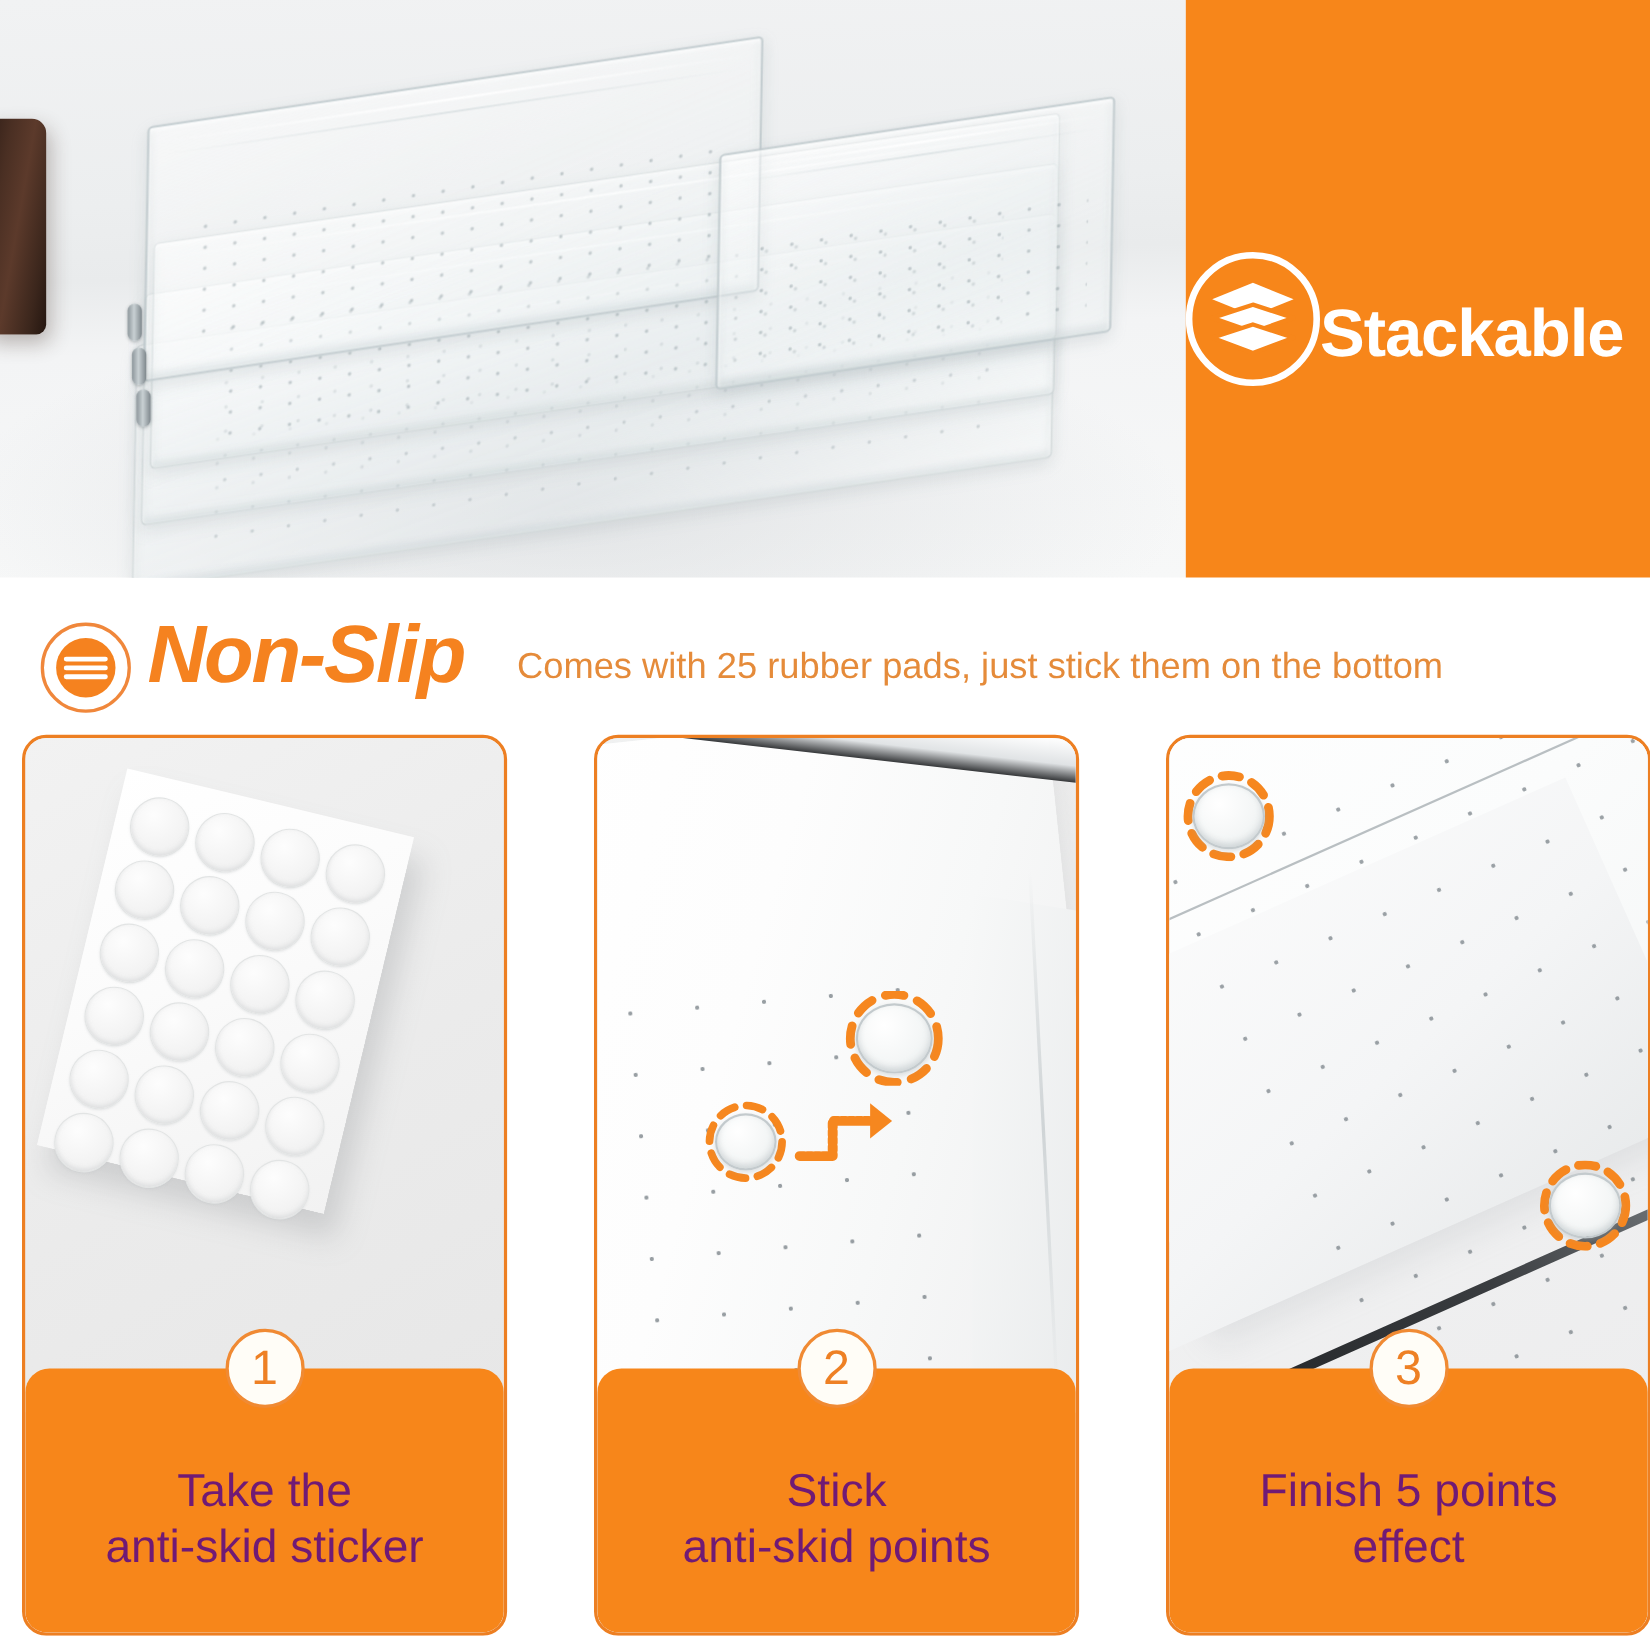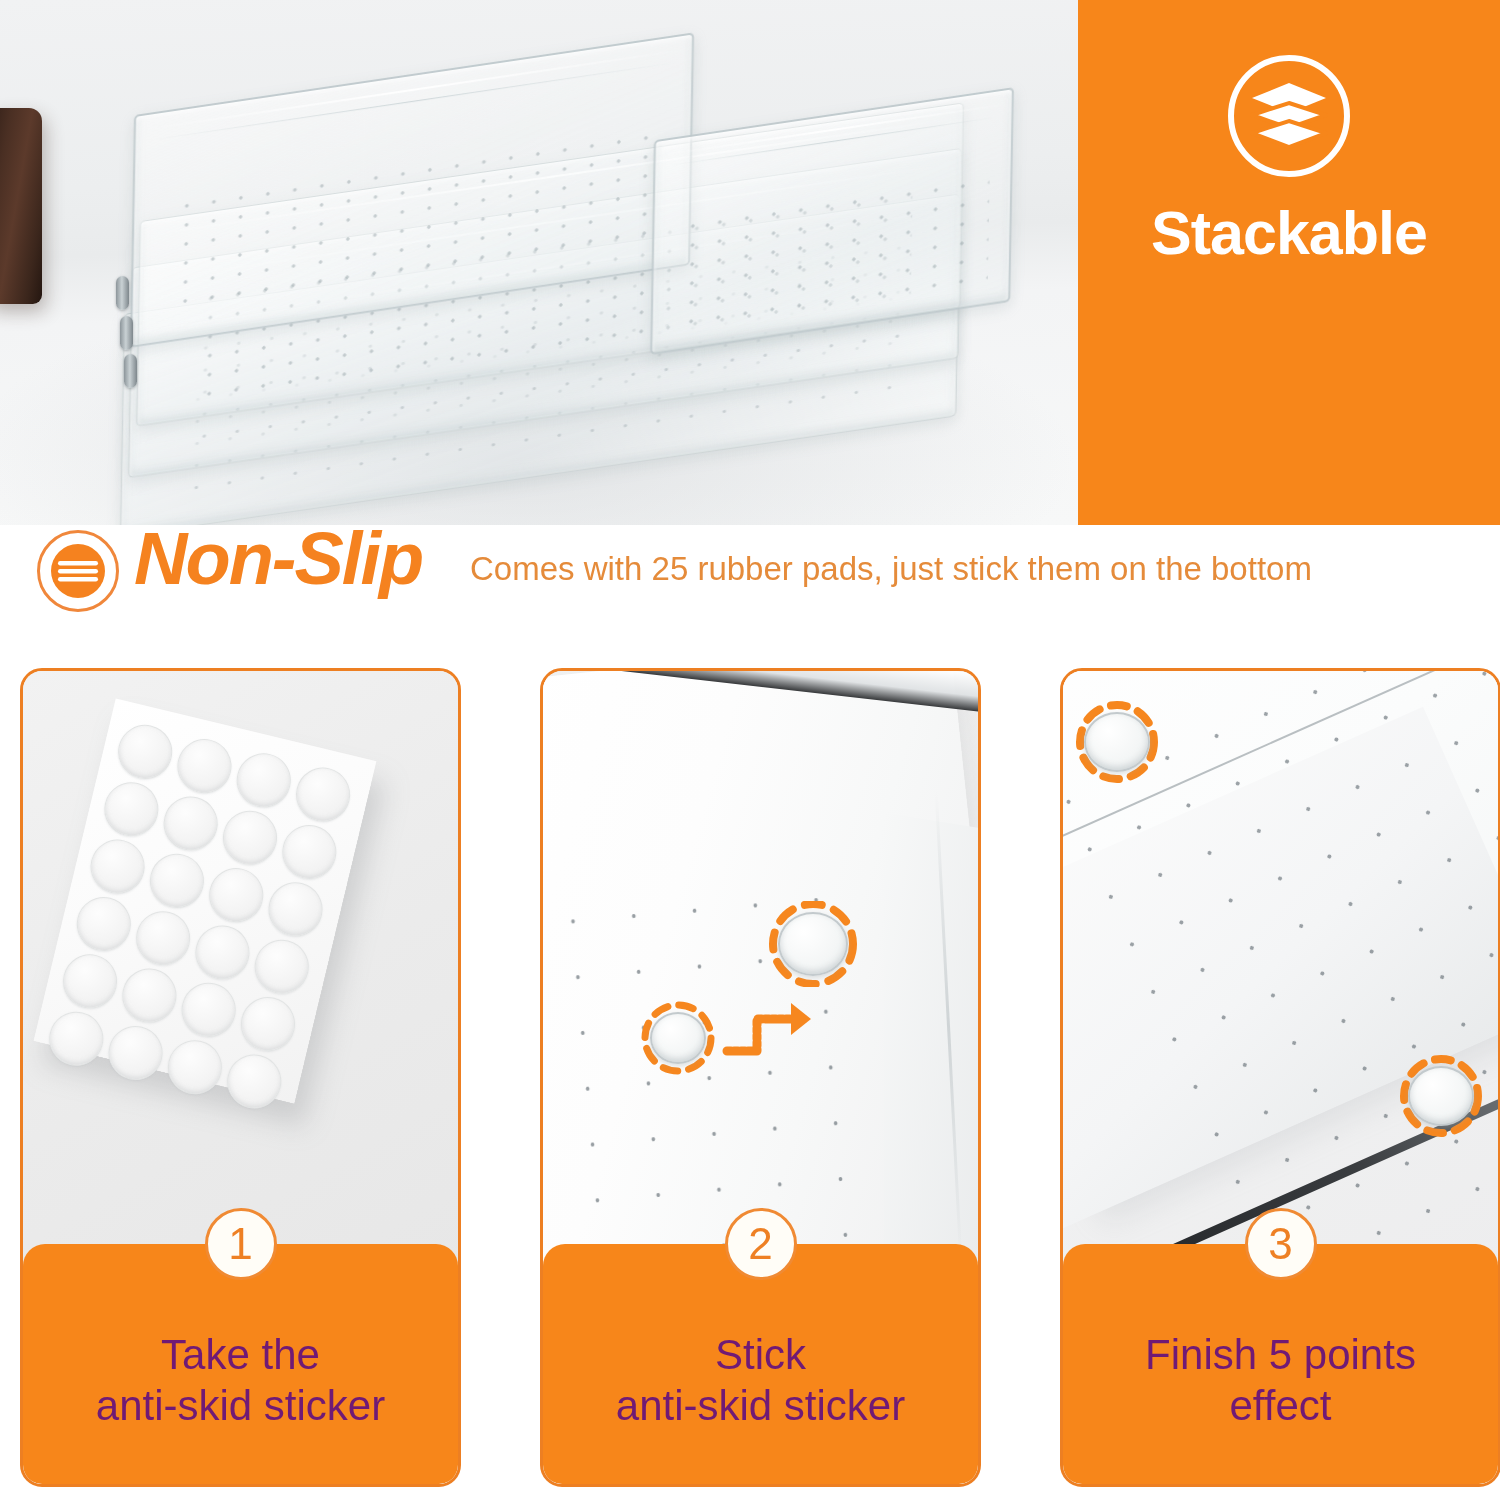--- a/index.html
+++ b/index.html
@@ -62,29 +62,29 @@
     background-image: radial-gradient(circle, rgba(120,136,142,.52) 1.4px, rgba(120,136,142,0) 1.9px);
     background-size: 27px 19px; opacity:.75; }
   .dots.sparse { background-size:33px 22px; opacity:.55; }
   
   .clip { position:absolute; width:13px; height:34px; border-radius:7px;
     background:linear-gradient(90deg,#8d969b,#c9d1d4 45%,#7e878c);
     box-shadow:0 1px 3px rgba(90,100,105,.45); }
 
   
   .hero-panel { position:absolute; left:1078px; top:0; width:422px; height:525px;
-    display:flex; flex-direction:column; align-items:center; justify-content:flex-start;
+    display:flex; flex-direction:row; align-items:center; justify-content:flex-start;
     padding-top:55px; }
   .stack-icon { width:122px; height:122px; border-radius:50%;
     border:6px solid #fff; display:flex; align-items:center; justify-content:center; }
   .hero-title { margin-top:26px; font-size:61px; font-weight:bold; color:#fff;
     letter-spacing:-1px; line-height:1; }
 
   
-  .ns-header { position:absolute; left:0; top:516px; width:1244px; height:118px; }
+  .ns-header { position:absolute; left:0; top:552px; width:1244px; height:118px; }
   .ns-icon { position:absolute; left:37px; top:14px; width:82px; height:82px;
     border-radius:50%; border:3.4px solid #F0873B; display:flex;
     align-items:center; justify-content:center; }
   .ns-title { position:absolute; left:134px; top:6px;
     font-size:74px; font-weight:bold; font-style:italic; color:#F5821F;
     letter-spacing:-2px; line-height:1; }
   .ns-sub { position:absolute; left:470px; top:35px; width:1020px;
     font-size:33px; color:#E58B3A; line-height:1.1;
     white-space:nowrap; }
 
@@ -299,21 +299,21 @@
         <div class="zigzag">
           <svg width="118" height="96" viewBox="0 0 118 96">
             <path d="M8 66 L38 66 L38 34 L84 34" fill="none" stroke="#F6871F" stroke-width="9" stroke-linejoin="round" stroke-linecap="round" stroke-dasharray="4 3"></path>
             <path d="M72 18 L92 34 L72 50 Z" fill="#F6871F"></path>
           </svg>
         </div>
       </div>
       <div class="caption">
         <div class="badge">2</div>
         <div class="caption-text">Stick
-anti-skid sticker</div>
+anti-skid points</div>
       </div>
     </div>
 
     <div class="card card3">
       <div class="card-photo">
         <div class="c3bg"></div>
         <div class="c3-panel"></div>
         <div class="c3-panel2"></div>
         <div class="c3-line"></div>
         <div class="c3-black"></div>

